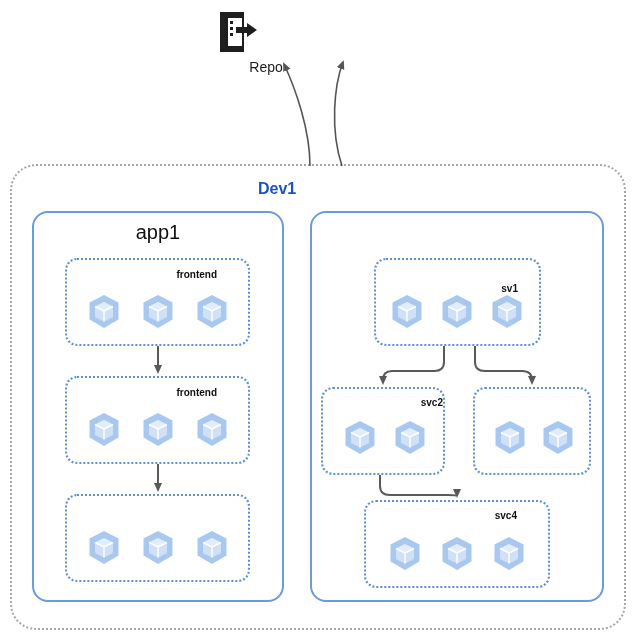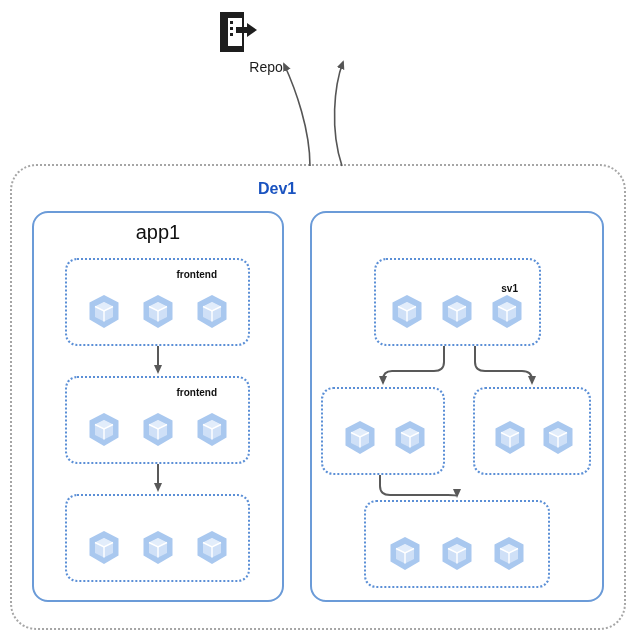--- a/index.html
+++ b/index.html
@@ -229,20 +229,21 @@
     <svg width="40" height="40" viewBox="0 0 40 40">
       <path d="M20 3 L34.5 10.5 L34.5 27.5 L20 36 L5.5 27.5 L5.5 10.5 Z" fill="#a9c8ef"></path>
       <path d="M20 10 L29 14.5 L29 25 L20 29.5 L11 25 L11 14.5 Z" fill="#cfe0f7"></path>
       <path d="M20 10 L29 14.5 L20 19 L11 14.5 Z" fill="#e2edfb"></path>
       <path d="M20 19 L20 29.5" stroke="#ffffff" stroke-width="1.4" fill="none"></path>
       <path d="M11 14.5 L20 19 L29 14.5" stroke="#ffffff" stroke-width="1.4" fill="none"></path>
     </svg>
   </div>
 
   <div class="svc-box" style="left:321px;top:387px;width:124px;height:88px;"></div>
+  <div class="svc-label" style="left:323px;top:397px;width:120px;">svc2</div>
   <div class="pod" style="left:340px;top:418px;">
     <svg width="40" height="40" viewBox="0 0 40 40">
       <path d="M20 3 L34.5 10.5 L34.5 27.5 L20 36 L5.5 27.5 L5.5 10.5 Z" fill="#a9c8ef"></path>
       <path d="M20 10 L29 14.5 L29 25 L20 29.5 L11 25 L11 14.5 Z" fill="#cfe0f7"></path>
       <path d="M20 10 L29 14.5 L20 19 L11 14.5 Z" fill="#e2edfb"></path>
       <path d="M20 19 L20 29.5" stroke="#ffffff" stroke-width="1.4" fill="none"></path>
       <path d="M11 14.5 L20 19 L29 14.5" stroke="#ffffff" stroke-width="1.4" fill="none"></path>
     </svg>
   </div>
   <div class="pod" style="left:390px;top:418px;">
@@ -269,20 +270,21 @@
     <svg width="40" height="40" viewBox="0 0 40 40">
       <path d="M20 3 L34.5 10.5 L34.5 27.5 L20 36 L5.5 27.5 L5.5 10.5 Z" fill="#a9c8ef"></path>
       <path d="M20 10 L29 14.5 L29 25 L20 29.5 L11 25 L11 14.5 Z" fill="#cfe0f7"></path>
       <path d="M20 10 L29 14.5 L20 19 L11 14.5 Z" fill="#e2edfb"></path>
       <path d="M20 19 L20 29.5" stroke="#ffffff" stroke-width="1.4" fill="none"></path>
       <path d="M11 14.5 L20 19 L29 14.5" stroke="#ffffff" stroke-width="1.4" fill="none"></path>
     </svg>
   </div>
 
   <div class="svc-box" style="left:364px;top:500px;width:186px;height:88px;"></div>
+  <div class="svc-label" style="left:397px;top:510px;width:120px;">svc4</div>
   <div class="pod" style="left:385px;top:534px;">
     <svg width="40" height="40" viewBox="0 0 40 40">
       <path d="M20 3 L34.5 10.5 L34.5 27.5 L20 36 L5.5 27.5 L5.5 10.5 Z" fill="#a9c8ef"></path>
       <path d="M20 10 L29 14.5 L29 25 L20 29.5 L11 25 L11 14.5 Z" fill="#cfe0f7"></path>
       <path d="M20 10 L29 14.5 L20 19 L11 14.5 Z" fill="#e2edfb"></path>
       <path d="M20 19 L20 29.5" stroke="#ffffff" stroke-width="1.4" fill="none"></path>
       <path d="M11 14.5 L20 19 L29 14.5" stroke="#ffffff" stroke-width="1.4" fill="none"></path>
     </svg>
   </div>
   <div class="pod" style="left:437px;top:534px;">

